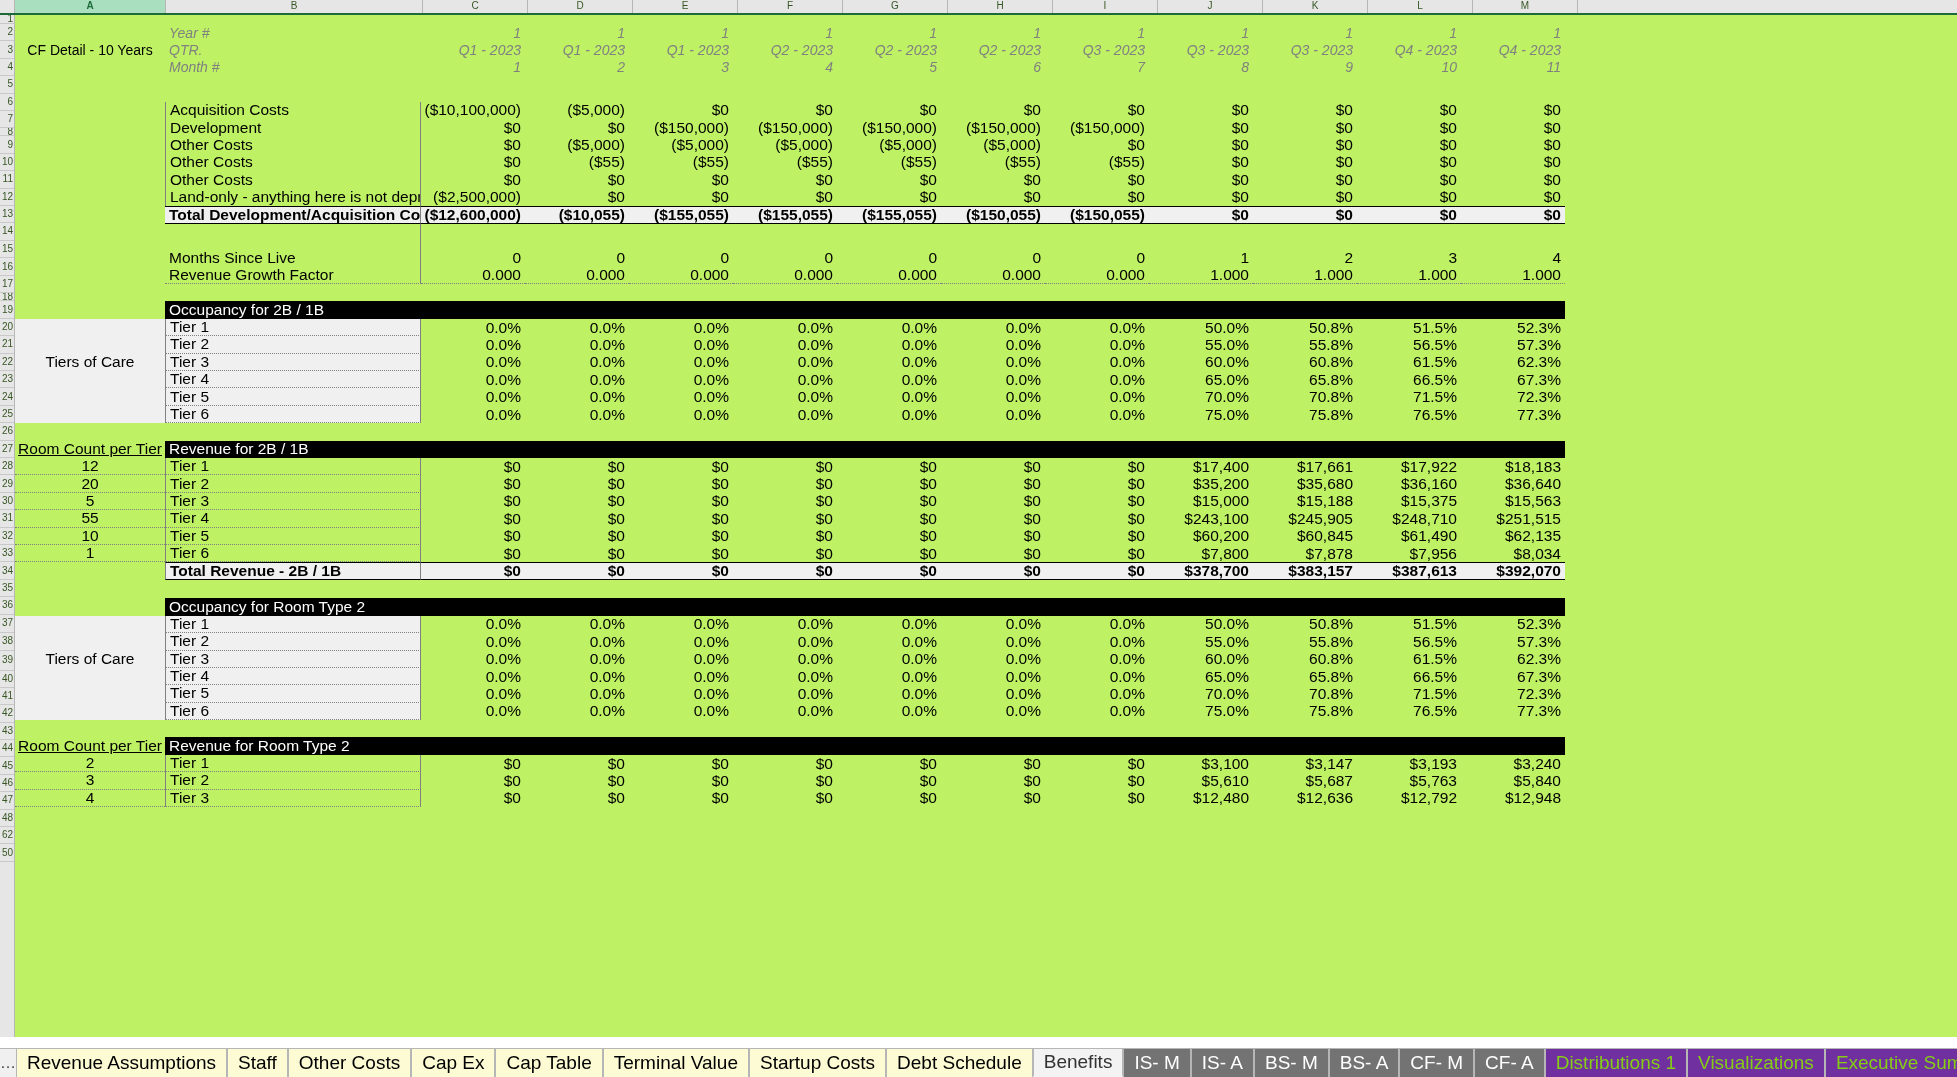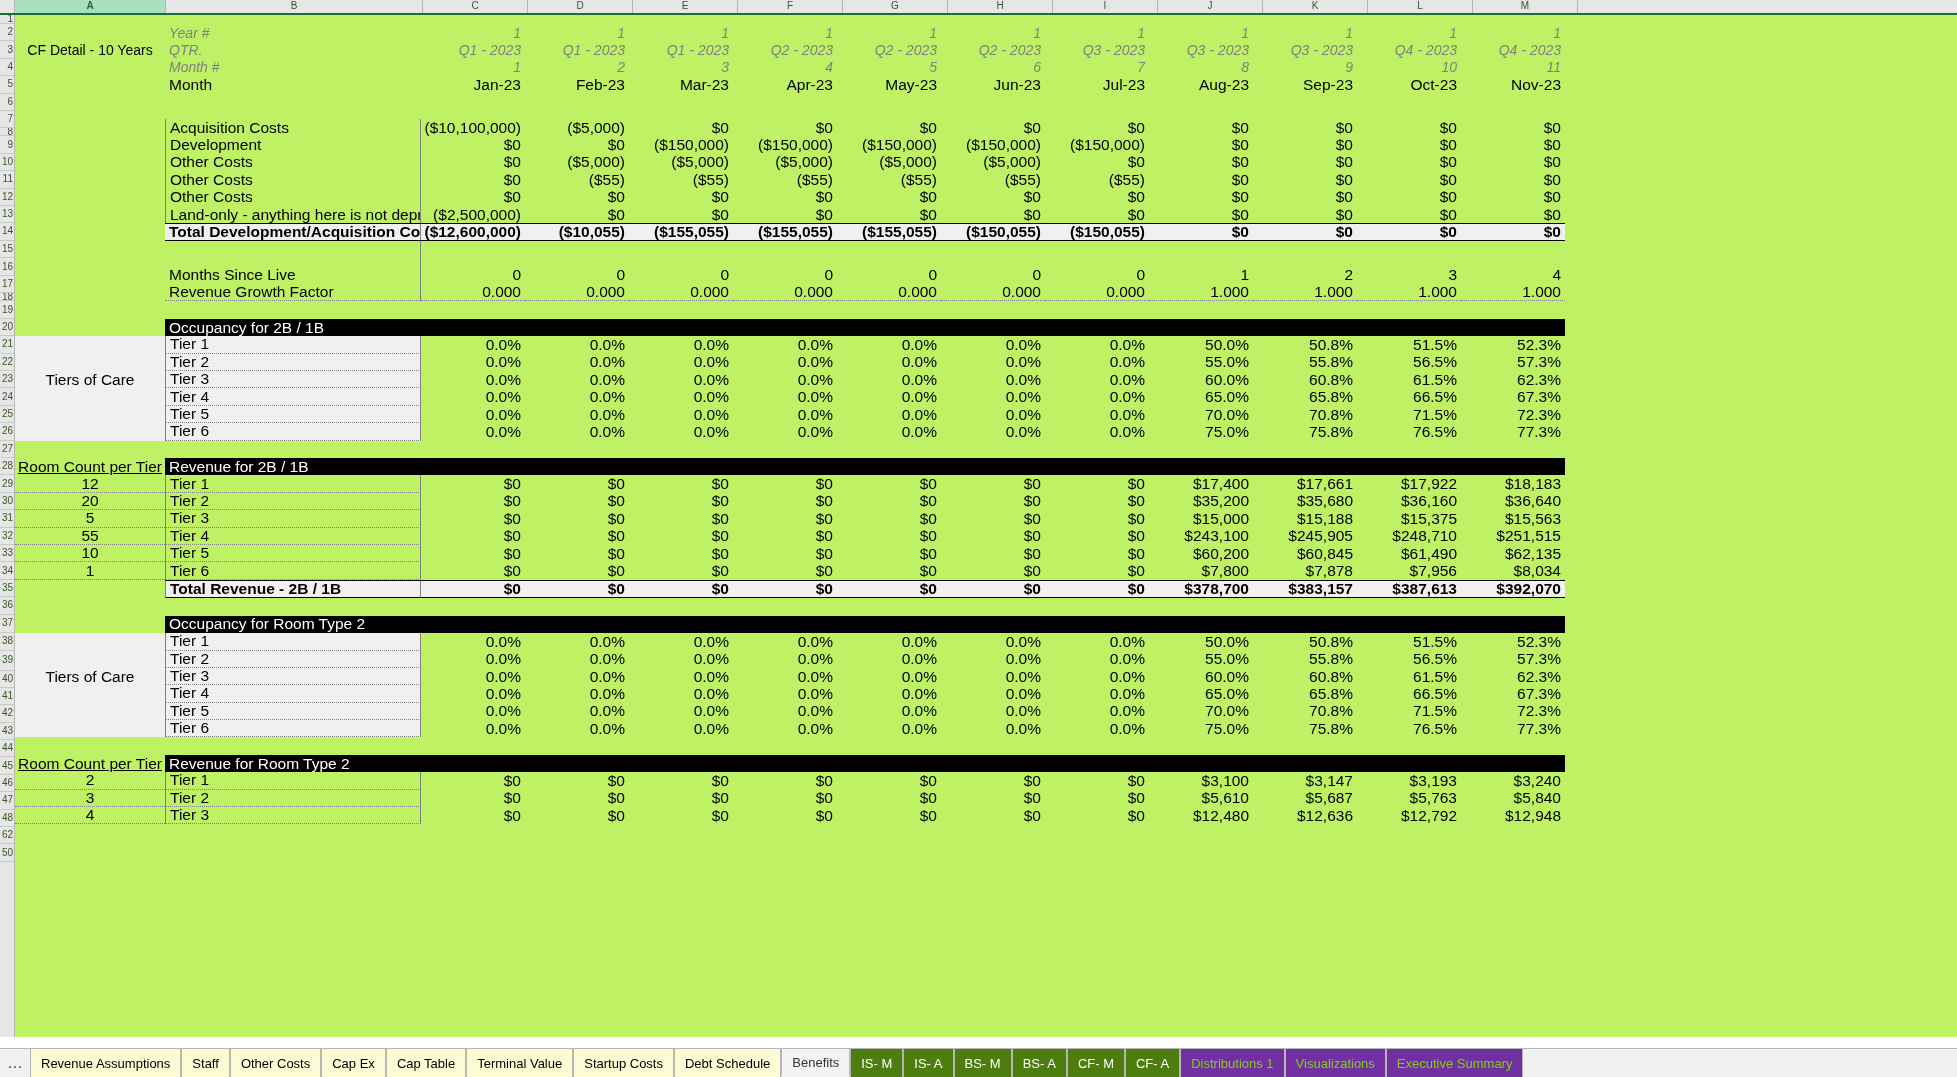--- a/index.html
+++ b/index.html
@@ -58,26 +58,26 @@
   .tabbar{
     position:absolute;left:0;bottom:0;width:1957px;height:28px;
     background:#f0f0f0;border-top:1px solid #b6b6b6;
     display:flex;align-items:stretch;
   }
   .tabdots{
     width:30px;display:flex;align-items:center;justify-content:center;
     font-size:16px;color:#444;
   }
   .tab{
-    display:flex;align-items:center;padding:0 10px;font-size:13px;
+    display:flex;align-items:center;padding:0 10px;font-size:19px;
     border-right:1px solid #b6b6b6;border-left:1px solid #b6b6b6;
     box-sizing:border-box;cursor:pointer;white-space:nowrap;
   }
   .tab.yellow{background:#fdfbd4;color:#000;}
-  .tab.grey{background:#4d7c0f;color:#fff;}
+  .tab.grey{background:#737373;color:#fff;}
   .tab.purple{background:#7030a0;color:#84cc16;}
   .tab.active{background:#f3f3f3;color:#333;border-bottom:2px solid #f3f3f3;font-weight:normal;}
 </style>
 </head>
 <body>
 
 <div class="sheet">
 
   <div class="colhdr">
     <div class="rh"></div>
@@ -206,35 +206,20 @@
           <div class="cell cD hdrnum">5</div>
           <div class="cell cD hdrnum">6</div>
           <div class="cell cD hdrnum">7</div>
           <div class="cell cD hdrnum">8</div>
           <div class="cell cD hdrnum">9</div>
           <div class="cell cD hdrnum">10</div>
           <div class="cell cD hdrnum">11</div>
         </div>
         <div class="row" style="height:17.4px">
           <div class="cell cA"></div>
-          <div class="cell cB monthlbl">Month</div>
-          <div class="cell cD monthlbl">Jan-23</div>
-          <div class="cell cD monthlbl">Feb-23</div>
-          <div class="cell cD monthlbl">Mar-23</div>
-          <div class="cell cD monthlbl">Apr-23</div>
-          <div class="cell cD monthlbl">May-23</div>
-          <div class="cell cD monthlbl">Jun-23</div>
-          <div class="cell cD monthlbl">Jul-23</div>
-          <div class="cell cD monthlbl">Aug-23</div>
-          <div class="cell cD monthlbl">Sep-23</div>
-          <div class="cell cD monthlbl">Oct-23</div>
-          <div class="cell cD monthlbl">Nov-23</div>
-        </div>
-        <div class="row" style="height:17.4px">
-          <div class="cell cA"></div>
           <div class="cell cB"></div>
           <div class="cell cD "></div>
           <div class="cell cD "></div>
           <div class="cell cD "></div>
           <div class="cell cD "></div>
           <div class="cell cD "></div>
           <div class="cell cD "></div>
           <div class="cell cD "></div>
           <div class="cell cD "></div>
           <div class="cell cD "></div>

